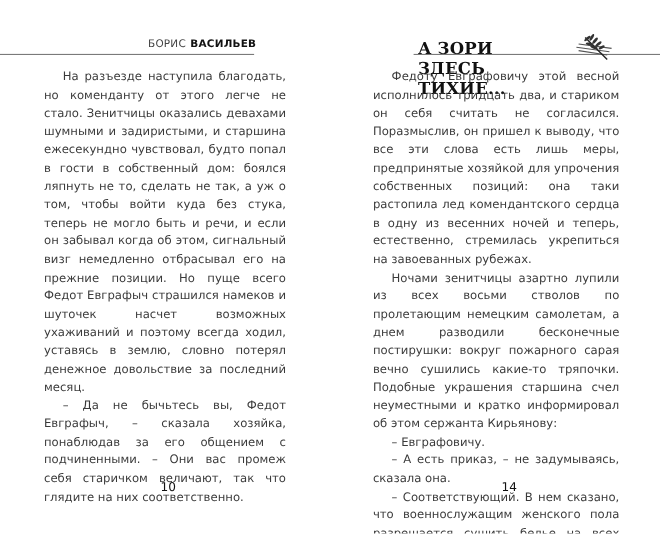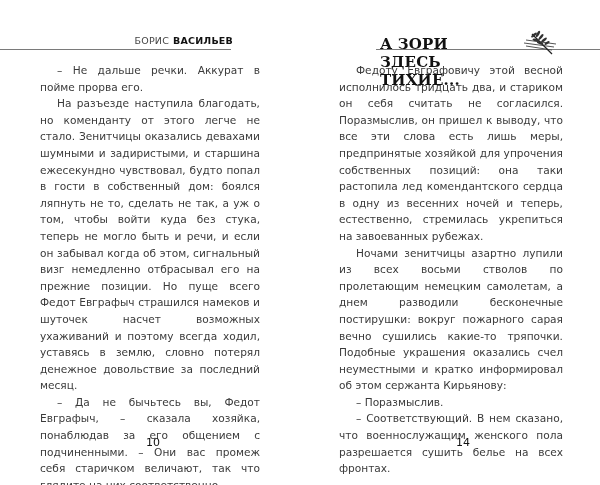--- a/index.html
+++ b/index.html
@@ -27,21 +27,20 @@
   </style>
 </head>
 <body>
 
 <div class="page left">
   <div class="header">
     <span class="first">БОРИС</span><span class="last">ВАСИЛЬЕВ</span>
   </div>
   <div class="rule"></div>
   <div class="body-text">
-    <p>– Не дальше речки. Аккурат в пойме прорва его.</p>
     <p>На разъезде наступила благодать, но коменданту от этого легче не стало. Зенитчицы оказались девахами шумными и задиристыми, и старшина ежесекундно чувствовал, будто попал в гости в собственный дом: боялся ляпнуть не то, сделать не так, а уж о том, чтобы войти куда без стука, теперь не могло быть и речи, и если он забывал когда об этом, сигнальный визг немедленно отбрасывал его на прежние позиции. Но пуще всего Федот Евграфыч страшился намеков и шуточек насчет возможных ухаживаний и поэтому всегда ходил, уставясь в землю, словно потерял денежное довольствие за последний месяц.</p>
     <p>– Да не бычьтесь вы, Федот Евграфыч, – сказала хозяйка, понаблюдав за его общением с подчиненными. – Они вас промеж себя старичком величают, так что глядите на них соответственно.</p>
   </div>
   <div class="page-number">10</div>
 </div>
 
 <div class="page right">
   <div class="header">А ЗОРИ ЗДЕСЬ ТИХИЕ...</div>
   <div class="rule"></div>
   <svg class="ornament" viewBox="0 0 46 28">
@@ -56,18 +55,19 @@
       <ellipse cx="20" cy="6" rx="3.5" ry="1.3" transform="rotate(-60 20 6)"></ellipse>
       <ellipse cx="23" cy="9" rx="3.5" ry="1.3" transform="rotate(-50 23 9)"></ellipse>
       <ellipse cx="18" cy="12" rx="3.5" ry="1.3" transform="rotate(10 18 12)"></ellipse>
       <ellipse cx="26" cy="12" rx="3.5" ry="1.3" transform="rotate(-40 26 12)"></ellipse>
       <ellipse cx="22" cy="15" rx="3.5" ry="1.3" transform="rotate(20 22 15)"></ellipse>
       <ellipse cx="29" cy="15" rx="3" ry="1.2" transform="rotate(-30 29 15)"></ellipse>
     </g>
   </svg>
   <div class="body-text">
     <p>Федоту Евграфовичу этой весной исполнилось тридцать два, и стариком он себя считать не согласился. Поразмыслив, он пришел к выводу, что все эти слова есть лишь меры, предпринятые хозяйкой для упрочения собственных позиций: она таки растопила лед комендантского сердца в одну из весенних ночей и теперь, естественно, стремилась укрепиться на завоеванных рубежах.</p>
-    <p>Ночами зенитчицы азартно лупили из всех восьми стволов по пролетающим немецким самолетам, а днем разводили бесконечные постирушки: вокруг пожарного сарая вечно сушились какие-то тряпочки. Подобные украшения оказались счел неуместными и кратко информировал об этом сержанта Кирьянову:</p>
-    <p>– Поразмыслив.</p>
+    <p>Ночами зенитчицы азартно лупили из всех восьми стволов по пролетающим немецким самолетам, а днем разводили бесконечные постирушки: вокруг пожарного сарая вечно сушились какие-то тряпочки. Подобные украшения старшина счел неуместными и кратко информировал об этом сержанта Кирьянову:</p>
+    <p>– Евграфовичу.</p>
+    <p>– А есть приказ, – не задумываясь, сказала она.</p>
     <p>– Соответствующий. В нем сказано, что военнослужащим женского пола разрешается сушить белье на всех фронтах.</p>
   </div>
   <div class="page-number">14</div>
 </div>
 
 </body></html>

